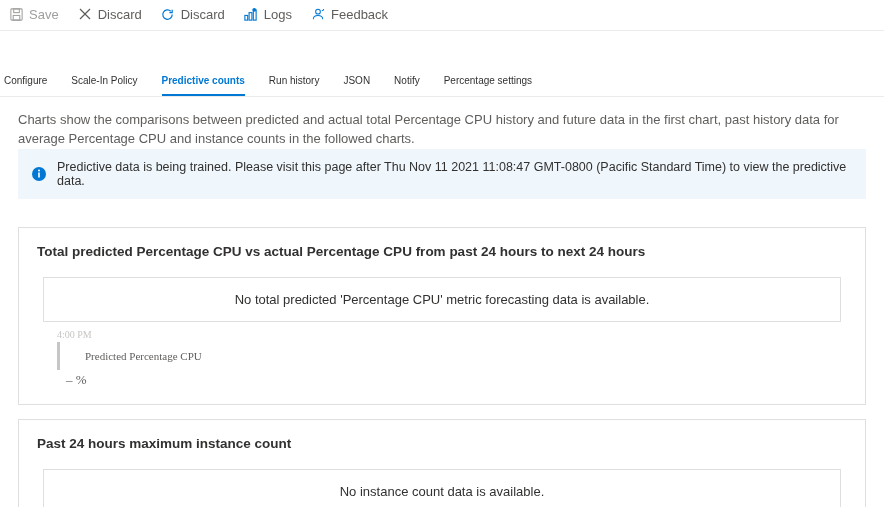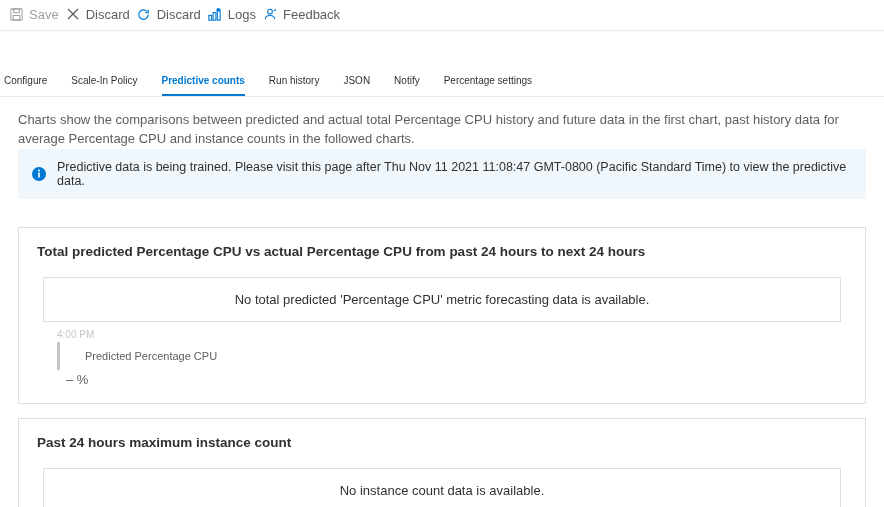--- a/index.html
+++ b/index.html
@@ -8,21 +8,21 @@
     font-size: 13px;
     color: #323130;
     background: #ffffff;
     width: 884px;
     height: 507px;
     overflow: hidden;
   }
   .toolbar {
     display: flex;
     align-items: center;
-    gap: 6px;
+    gap: 18px;
     padding: 6px 8px 8px 8px;
     border-bottom: 1px solid #edebe9;
   }
   .toolbar-btn {
     display: inline-flex;
     align-items: center;
     gap: 5px;
     font-size: 13px;
     color: #605e5c;
     cursor: pointer;
@@ -88,20 +88,21 @@
     padding: 14px 10px;
     text-align: center;
     font-size: 13px;
     color: #323130;
     margin: 7px 6px;
   }
   .chart-mini {
     padding-left: 20px;
     color: #a19f9d;
     font-size: 11px;
+    font-family: Liberation Serif, serif;
   }
   .chart-mini .axis-label { font-size: 10px; color:#c8c6c4; }
   .chart-mini .legend-bar {
     display:inline-block; width:3px; height:28px; background:#c8c6c4; margin-right:6px; vertical-align:middle;
   }
   .chart-mini .legend-row { display:flex; align-items:center; gap:19px; margin-top:2px;}
   .chart-mini .legend-label { font-size:11px; color:#605e5c; }
   .chart-mini .value-row { padding-left: 9px; font-size:13px; color:#605e5c; margin-top:2px;}
 </style>
 </head>

